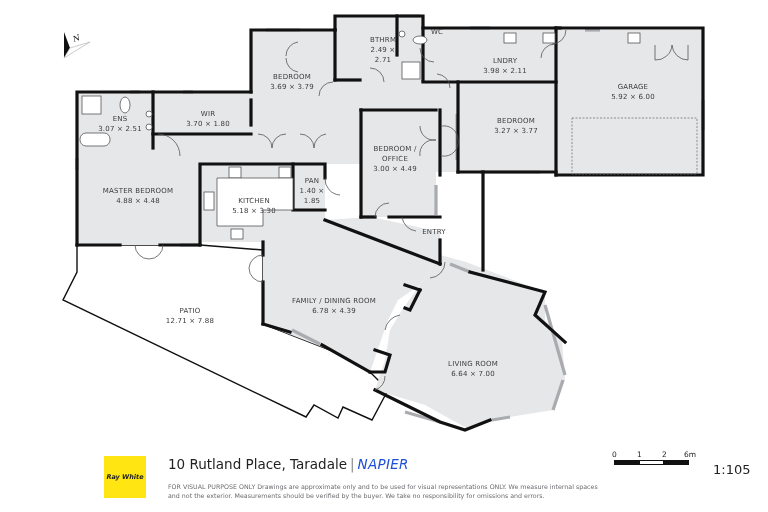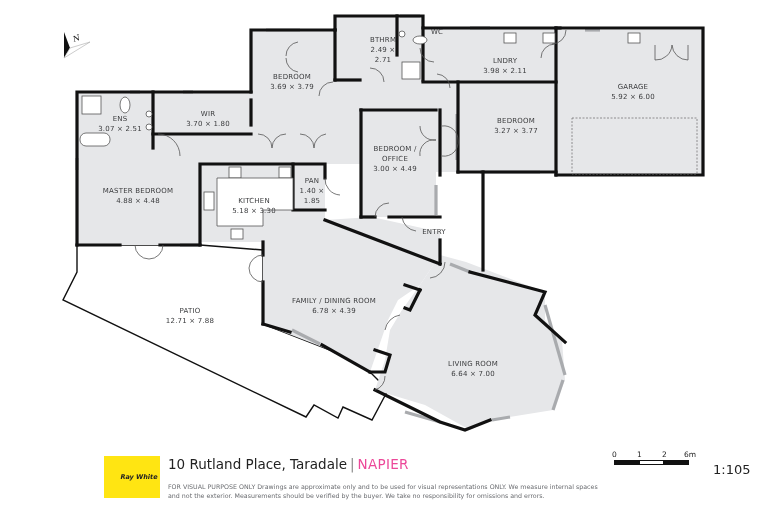--- a/index.html
+++ b/index.html
@@ -6,25 +6,25 @@
     body { width: 768px; height: 512px; position: relative; overflow: hidden; font-family: "DejaVu Sans", sans-serif; }
     #plan { position: absolute; left: 0; top: 0; width: 768px; height: 445px; }
     .room { fill: #e6e7e9; stroke: none; }
     .patio { fill: #ffffff; stroke: #111; stroke-width: 1.4; }
     .wall { fill: none; stroke: #111; stroke-width: 3.2; stroke-linejoin: miter; stroke-linecap: square; }
     .win { fill: none; stroke: #a9abae; stroke-width: 3.2; }
     .door { fill: none; stroke: #555; stroke-width: 0.8; }
     .fix { fill: #ffffff; stroke: #555; stroke-width: 0.8; }
     .garage-door { fill: none; stroke: #777; stroke-width: 0.8; stroke-dasharray: 2 1.5; }
     .lbl { font-family: "DejaVu Sans", sans-serif; font-size: 7px; fill: #3a3b3d; text-anchor: middle; letter-spacing: 0.2px; }
-    #logo { position: absolute; left: 104px; top: 456px; width: 42px; height: 42px; background: #ffe512; display: flex; align-items: center; justify-content: center; padding-left: 14px; }
+    #logo { position: absolute; left: 104px; top: 456px; width: 42px; height: 42px; background: #ffe512; display: flex; align-items: center; justify-content: center; }
     #logo span { font-family: "DejaVu Sans", sans-serif; font-size: 6.5px; font-weight: bold; font-style: italic; color: #222; }
     #address { position: absolute; left: 168px; top: 456px; font-family: "DejaVu Sans", sans-serif; font-size: 13.5px; color: #222; white-space: nowrap; }
     #address .sep { color: #888; margin: 0 3px; }
-    #address .city { color: #ec4899; letter-spacing: 0.3px; }
+    #address .city { color: #1d4ed8; letter-spacing: 0.3px; font-style: italic; }
     #disclaimer { position: absolute; left: 168px; top: 482px; width: 480px; font-family: "DejaVu Sans", sans-serif; font-size: 6.3px; line-height: 9px; color: #6a6c70; }
     #scalebar { position: absolute; left: 612px; top: 450px; width: 95px; height: 28px; }
     .tick { position: absolute; top: 0; font-family: "DejaVu Sans", sans-serif; font-size: 7.5px; color: #222; }
     .bar { position: absolute; top: 10px; height: 5px; border: 1px solid #111; box-sizing: border-box; }
     #ratio { position: absolute; left: 101px; top: 12px; font-family: "DejaVu Sans", sans-serif; font-size: 13px; color: #222; white-space: nowrap; }
   </style>
 </head>
 <body>
 
 <svg id="plan" viewBox="0 0 768 445" xmlns="http://www.w3.org/2000/svg">

